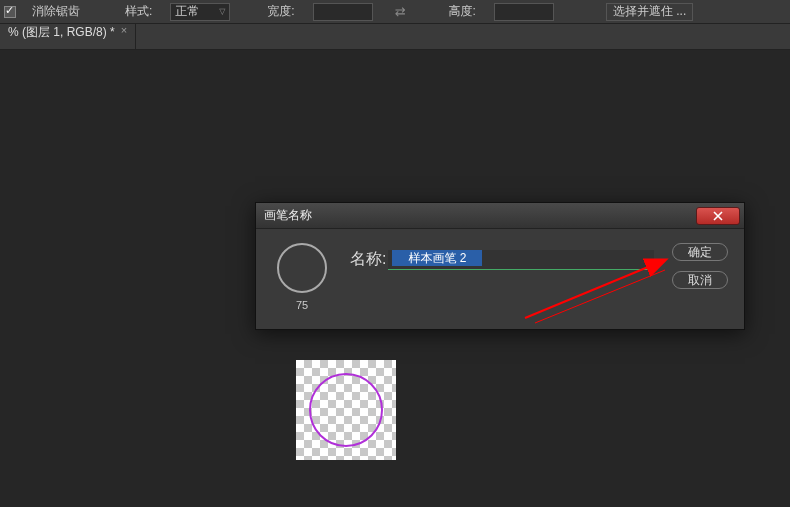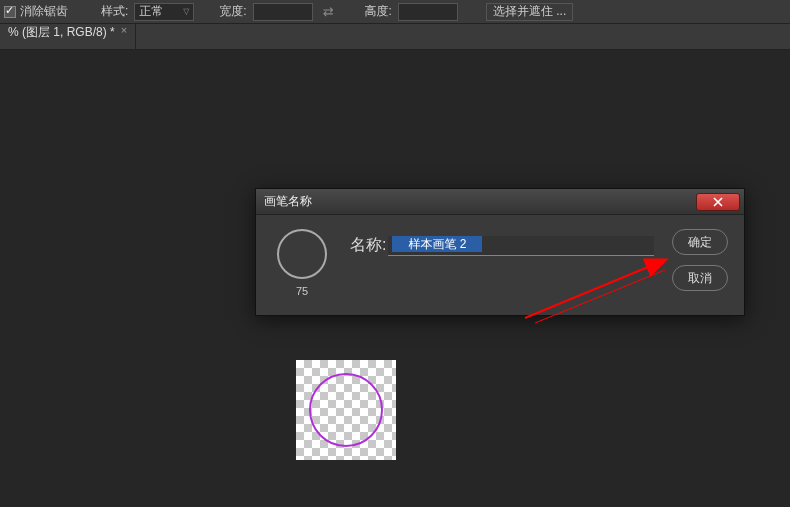--- a/index.html
+++ b/index.html
@@ -1,54 +1,54 @@
 <!DOCTYPE html>
 <html><head>
 <meta charset="utf-8">
 <style>
   * { margin: 0; padding: 0; box-sizing: border-box; font-family: "Microsoft YaHei", sans-serif; }
   body { background: #1a1a1a; width: 790px; height: 507px; overflow: hidden; position: relative; }
 
   
-  .options-bar { height: 24px; background: #3a3a3a; border-bottom: 1px solid #222; display: flex; align-items: center; font-size: 12px; color: #ccc; padding: 0 4px; gap: 4px; }
+  .options-bar { height: 24px; background: #3a3a3a; border-bottom: 1px solid #222; display: flex; align-items: center; font-size: 12px; color: #ccc; padding: 0 4px; gap: 16px; }
   .options-bar .checkbox { width: 12px; height: 12px; background: #555; border: 1px solid #888; position: relative; display: inline-block; }
   .options-bar .checkbox.checked::after { content: "✓"; position: absolute; top: -3px; left: 0; color: #fff; font-size: 11px; }
   .options-bar .label { margin-right: 8px; }
   .options-bar .lbl { margin-left: 21px; margin-right: 2px; }
   .options-bar .dropdown { background: #2a2a2a; border: 1px solid #555; height: 18px; min-width: 60px; padding: 0 4px; display: flex; align-items: center; justify-content: space-between; color: #ccc; }
   .options-bar .chev { font-size: 8px; color: #888; margin-left: 10px;}
   .options-bar .inputbox { background: #2a2a2a; border: 1px solid #555; height: 18px; width: 60px; padding: 0 4px; display: flex; align-items: center; }
   .options-bar .swap-icon { color: #888; margin: 0 6px; font-size: 13px; }
   .options-bar .btn-small { background: #3a3a3a; border: 1px solid #555; height: 18px; padding: 0 6px; display:flex; align-items:center; }
 
   
   .tab-bar { height: 26px; background: #3a3a3a; border-bottom: 1px solid #222; display: flex; align-items: stretch; }
   .doc-tab { background: #3a3a3a; padding: 0 8px; display: flex; gap: 6px; font-size: 12px; color: #ddd; border-right: 1px solid #222; }
   .doc-tab .close-x { color: #999; font-size: 11px; cursor: pointer; }
 
   
   .canvas-area { position: absolute; top: 50px; left: 0; right: 0; bottom: 0; background: #262626; }
 
   
-  .dialog { position: absolute; left: 255px; top: 188px; width: 490px; background: #3a3a3a; border: 1px solid #111; box-shadow: 0 4px 20px rgba(0,0,0,0.6); }
+  .dialog { position: absolute; left: 255px; top: 202px; width: 490px; background: #3a3a3a; border: 1px solid #111; box-shadow: 0 4px 20px rgba(0,0,0,0.6); }
   .dialog-titlebar { height: 26px; background: linear-gradient(to bottom, #4a4a4a, #333); border-bottom: 1px solid #222; display: flex; align-items: center; justify-content: space-between; padding: 0 4px 0 8px; }
   .dialog-title { font-size: 12px; color: #eee; }
   .close-btn { width: 44px; height: 18px; background: linear-gradient(to bottom, #d9534f, #b52b27); border: 1px solid #5a1a1a; border-radius: 3px; display:flex; align-items:center; justify-content:center; }
   .close-btn svg { width: 10px; height: 10px; }
 
   .dialog-body { padding: 14px 16px 18px 16px; display: flex; gap: 18px; align-items: flex-start; }
   .preview { width: 60px; text-align: center; }
   .preview .circle { width: 50px; height: 50px; border: 2px solid #aaa; border-radius: 50%; margin: 0 auto 6px; }
   .preview .size { font-size: 11px; color: #ccc; text-align:center; }
   .name-row { display: flex; align-items: center; gap: 2px; flex: 1; margin-top: 6px; }
   .name-label { font-size: 16px; color: #ddd; white-space: nowrap; }
   .name-input { background: #333; border: none; border-bottom: 1px solid #4a6; height: 20px; padding: 0 4px; font-size: 12px; flex: 1; color: #fff; }
   .name-input .selected { background: #2a5fa8; color: #fff; padding: 1px 16px; }
   .dialog-buttons { display: flex; flex-direction: column; gap: 10px; }
-  .pill-btn { width: 56px; height: 26px; background: #3a3a3a; border: 1px solid #777; border-radius: 13px; color: #ddd; font-size: 12px; display: flex; align-items: center; justify-content: center; cursor: pointer; }
+  .pill-btn { width: 56px; height: 18px; background: #3a3a3a; border: 1px solid #777; border-radius: 13px; color: #ddd; font-size: 12px; display: flex; align-items: center; justify-content: center; cursor: pointer; }
 
   
   .arrow { position: absolute; pointer-events: none; left:255px; top:198px; }
 
   
   .thumb { position: absolute; left: 296px; top: 360px; width: 100px; height: 100px; background-image:
     linear-gradient(45deg,#c8c8c8 25%,transparent 25%,transparent 75%,#c8c8c8 75%),
     linear-gradient(45deg,#c8c8c8 25%,transparent 25%,transparent 75%,#c8c8c8 75%);
     background-size: 16px 16px; background-position: 0 0, 8px 8px; background-color: #fff;
     display:flex; align-items:center; justify-content:center; }

